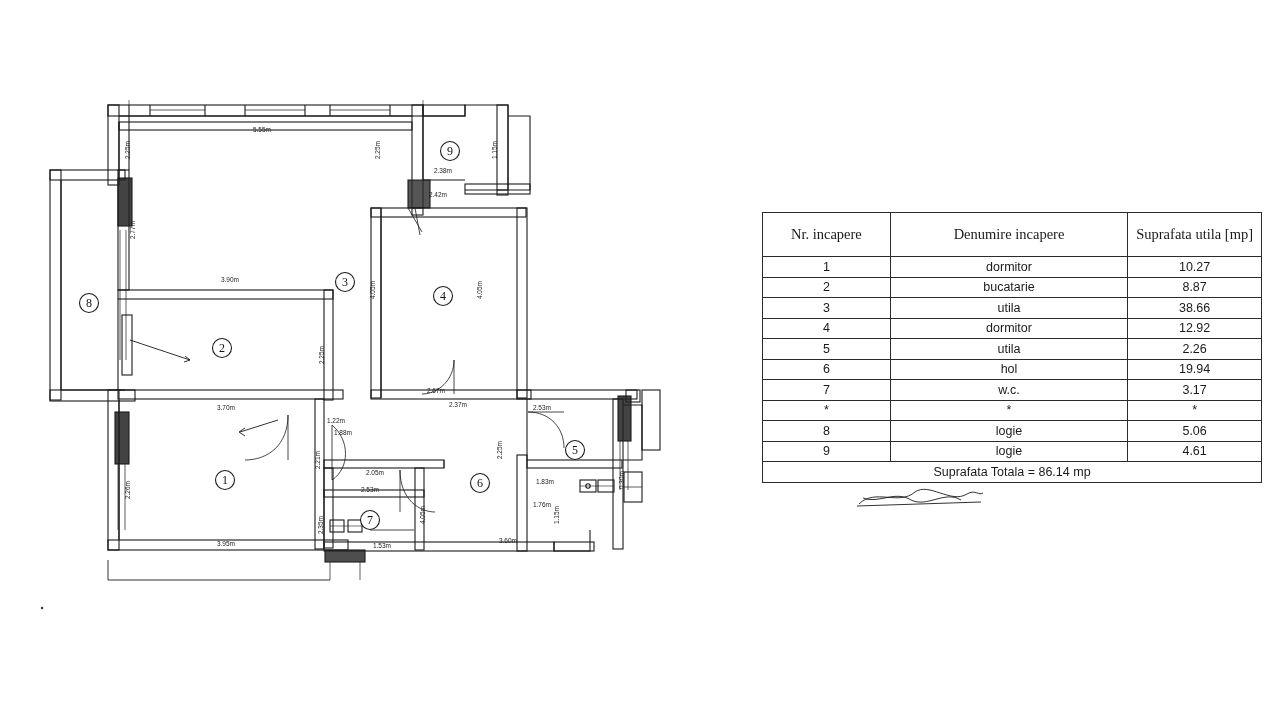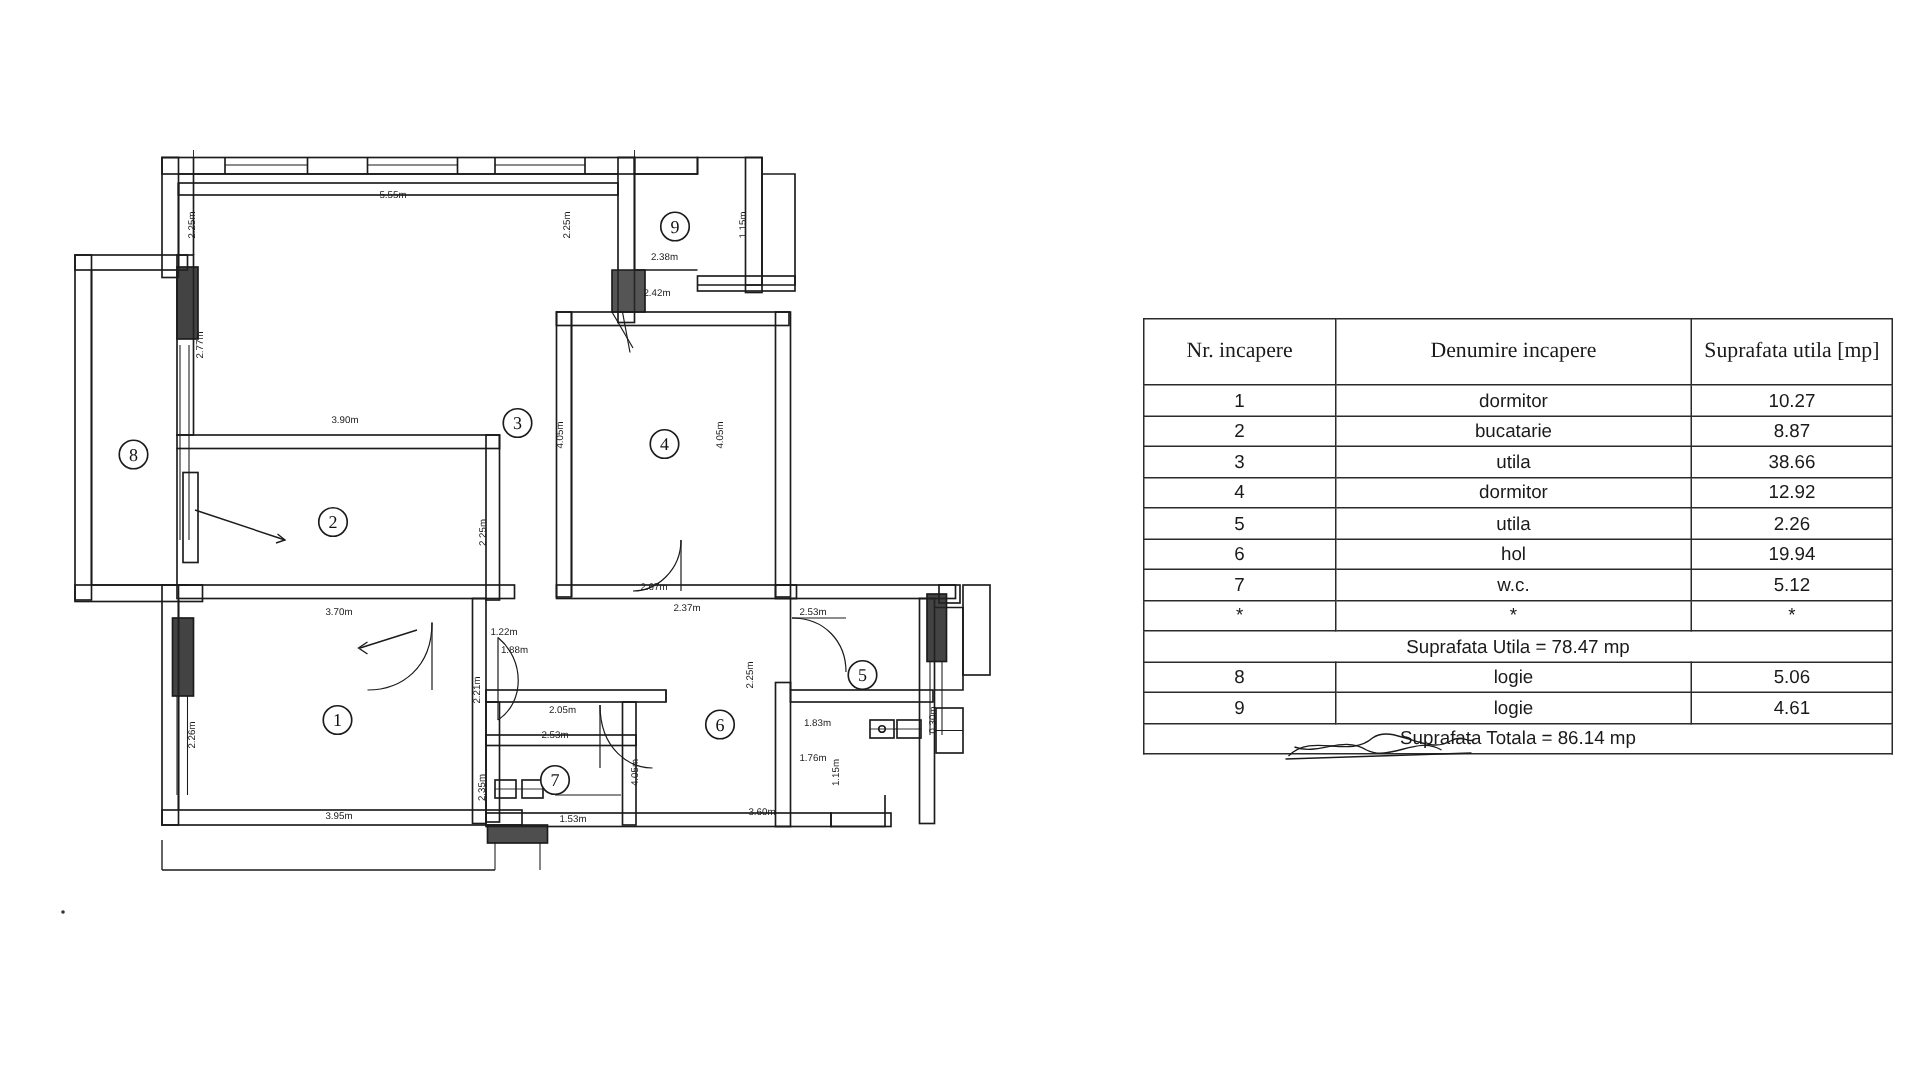--- a/index.html
+++ b/index.html
@@ -320,29 +320,26 @@
             <td>2.26</td>
           </tr>
           <tr>
             <td>6</td>
             <td>hol</td>
             <td>19.94</td>
           </tr>
           <tr>
             <td>7</td>
             <td>w.c.</td>
-            <td>5.12</td>
+            <td>3.17</td>
           </tr>
           <tr class="dot-row">
             <td>*</td>
             <td>*</td>
             <td>*</td>
-          </tr>
-          <tr class="total-row">
-            <td colspan="3">Suprafata Utila = 78.47 mp</td>
           </tr>
           <tr>
             <td>8</td>
             <td>logie</td>
             <td>5.06</td>
           </tr>
           <tr>
             <td>9</td>
             <td>logie</td>
             <td>4.61</td>

